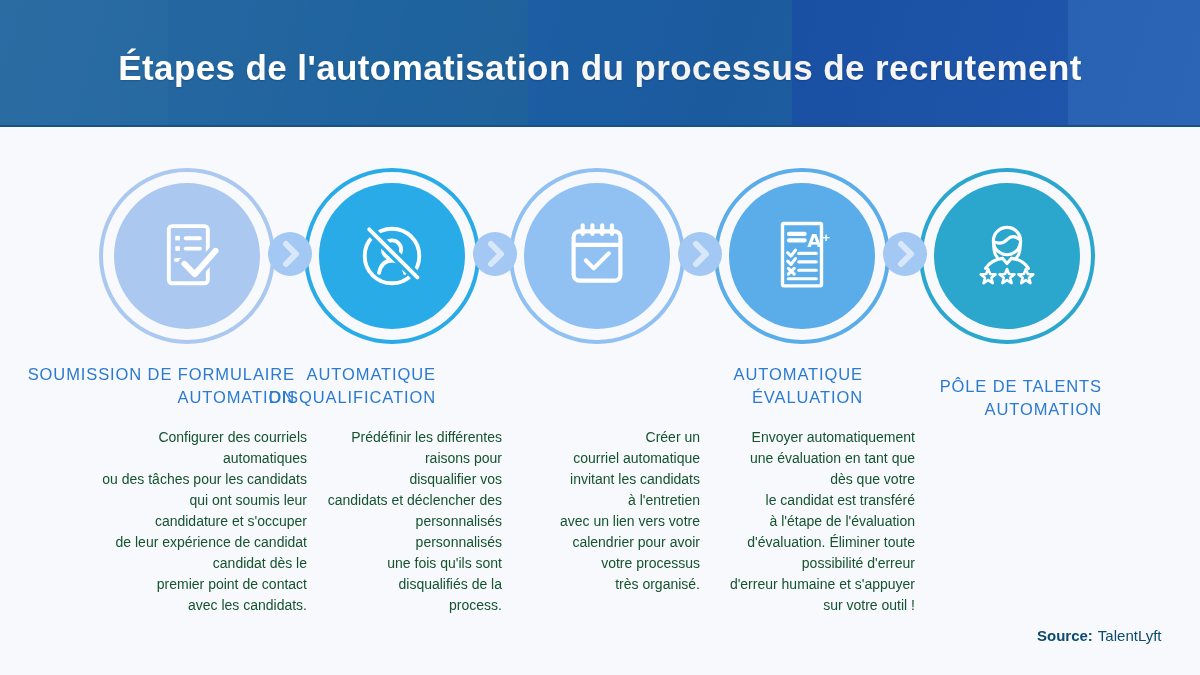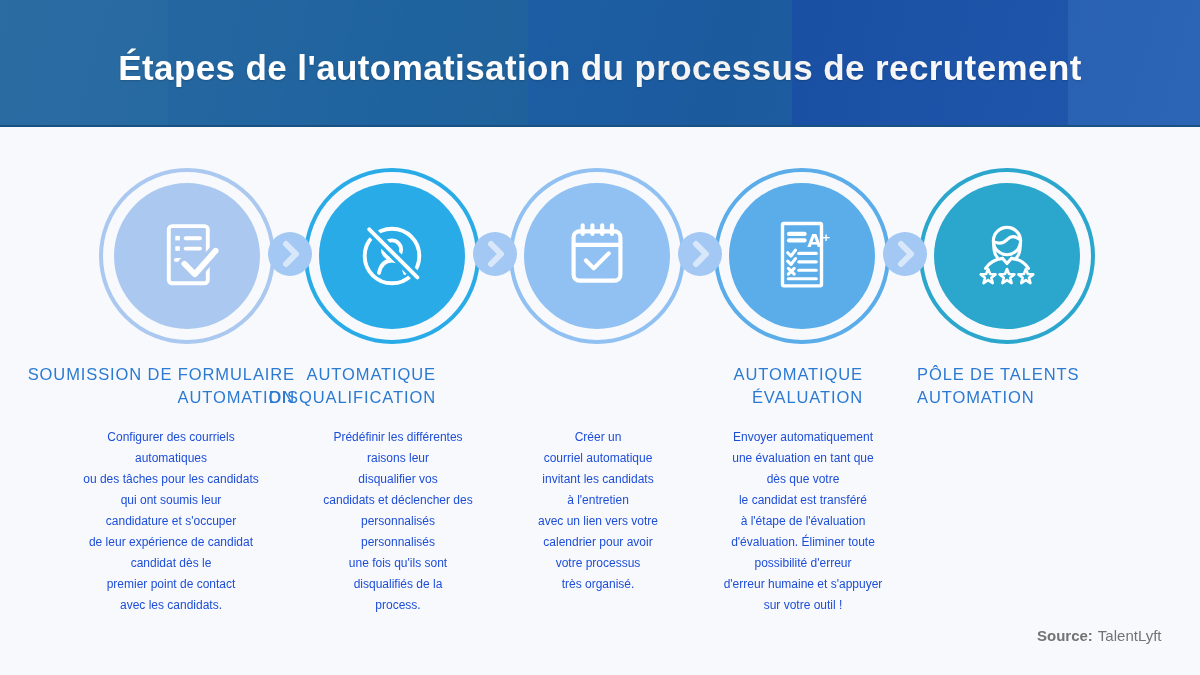--- a/index.html
+++ b/index.html
@@ -38,28 +38,28 @@
   .arrow{
     position:absolute;top:232px;width:44px;height:44px;border-radius:50%;
     display:flex;align-items:center;justify-content:center;
   }
 
   
   .step-title{
     position:absolute;top:363px;color:#2b7ad2;font-size:16.5px;font-weight:500;
     letter-spacing:0.9px;line-height:23px;white-space:pre-line;text-align:right;
   }
-  .step-title.left{text-align:left;}
+  .step-title.left{text-align:right;margin-top:12px;}
   .step-desc{
-    position:absolute;top:427px;color:#1d4ed8;font-size:12px;line-height:21px;
-    white-space:pre-line;text-align:center;
-  }
-
-  
-  .source{position:absolute;left:1037px;top:627px;font-size:15px;color:#737373;}
+    position:absolute;top:427px;color:#14532d;font-size:14px;line-height:21px;
+    white-space:pre-line;text-align:right;
+  }
+
+  
+  .source{position:absolute;left:1037px;top:627px;font-size:15px;color:#0c4a6e;}
   .source .lbl{font-weight:700;}
   .source .val{margin-left:5px;font-weight:400;}
 </style>
 </head>
 <body>
 
 <div class="canvas">
 
   <div class="header">
     <h1 class="page-title">Étapes de l'automatisation du processus de recrutement</h1>
@@ -177,21 +177,21 @@
   <div class="step-desc" style="left:35px;width:272px">Configurer des courriels
 automatiques
 ou des tâches pour les candidats
 qui ont soumis leur
 candidature et s'occuper
 de leur expérience de candidat
 candidat dès le
 premier point de contact
 avec les candidats.</div>
   <div class="step-desc" style="left:294px;width:208px">Prédéfinir les différentes
-raisons leur
+raisons pour
 disqualifier vos
 candidats et déclencher des
 personnalisés
 personnalisés
 une fois qu'ils sont
 disqualifiés de la
 process.</div>
   <div class="step-desc" style="left:496px;width:204px">Créer un
 courriel automatique
 invitant les candidats

